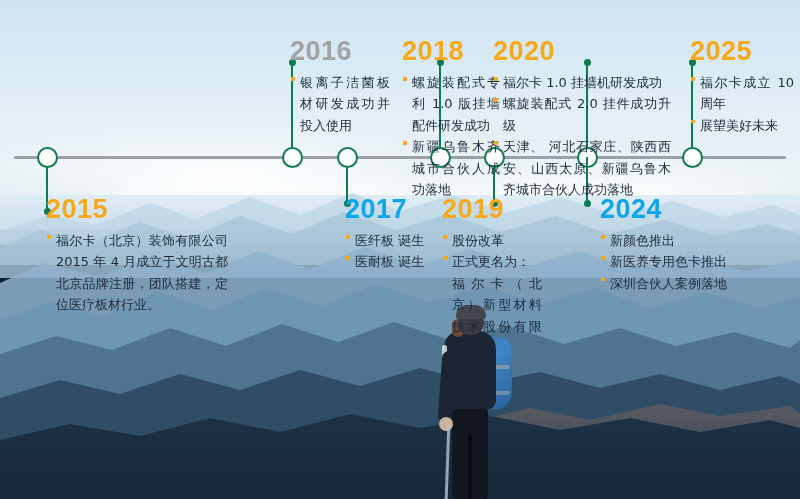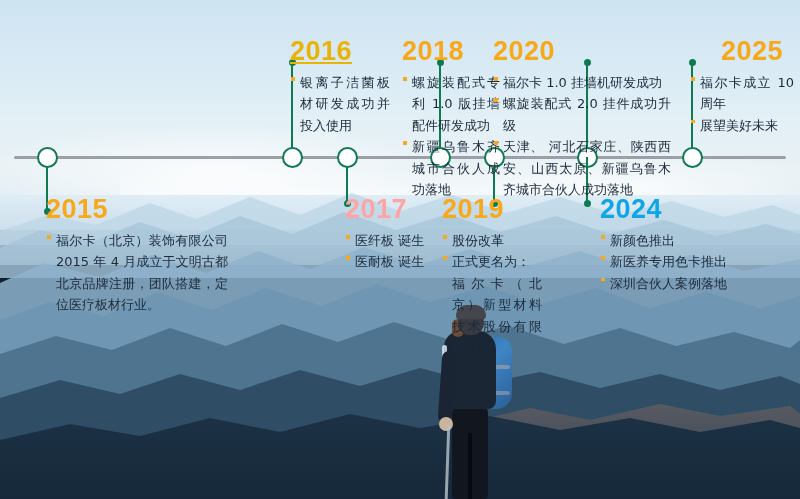--- a/index.html
+++ b/index.html
@@ -210,27 +210,27 @@
       </div>
     </div>
   <div id="blocks-layer">
       <div class="block" style="left: 46px; top: 196px; width: 182px;">
         <div class="year" style="color: rgb(247, 168, 27);">2015</div>
         <div class="items">
           <div class="item"><span class="bullet" style="background: rgb(247, 168, 27);"></span><span>福尔卡（北京）装饰有限公司 2015 年 4 月成立于文明古都北京品牌注册，团队搭建，定位医疗板材行业。</span></div>
         </div>
       </div>
       <div class="block" style="left: 290px; top: 38px; width: 100px;">
-        <div class="year" style="color: #eab308; text-decoration: underline;">2016</div>
+        <div class="year" style="color: #a3a3a3;">2016</div>
         <div class="items">
           <div class="item"><span class="bullet" style="background: rgb(247, 168, 27);"></span><span>银离子洁菌板材研发成功并投入使用</span></div>
         </div>
       </div>
       <div class="block" style="left: 345px; top: 196px; width: 92px;">
-        <div class="year" style="color: #fca5a5;">2017</div>
+        <div class="year" style="color: #0ea5e9;">2017</div>
         <div class="items">
           <div class="item"><span class="bullet" style="background: rgb(247, 168, 27);"></span><span>医纤板 诞生</span></div>
           <div class="item"><span class="bullet" style="background: rgb(247, 168, 27);"></span><span>医耐板 诞生</span></div>
         </div>
       </div>
       <div class="block" style="left: 402px; top: 38px; width: 98px;">
         <div class="year" style="color: rgb(247, 168, 27);">2018</div>
         <div class="items">
           <div class="item"><span class="bullet" style="background: rgb(247, 168, 27);"></span><span>螺旋装配式专利 1.0 版挂墙配件研发成功</span></div>
           <div class="item"><span class="bullet" style="background: rgb(247, 168, 27);"></span><span>新疆乌鲁木齐城市合伙人成功落地</span></div>
@@ -254,21 +254,21 @@
       </div>
       <div class="block" style="left: 600px; top: 196px; width: 130px;">
         <div class="year" style="color: #0ea5e9;">2024</div>
         <div class="items">
           <div class="item"><span class="bullet" style="background: rgb(247, 168, 27);"></span><span>新颜色推出</span></div>
           <div class="item"><span class="bullet" style="background: rgb(247, 168, 27);"></span><span>新医养专用色卡推出</span></div>
           <div class="item"><span class="bullet" style="background: rgb(247, 168, 27);"></span><span>深圳合伙人案例落地</span></div>
         </div>
       </div>
       <div class="block" style="left: 690px; top: 38px; width: 104px;">
-        <div class="year" style="color: rgb(247, 168, 27); margin-left: 31px;">2025</div>
+        <div class="year" style="color: rgb(247, 168, 27);">2025</div>
         <div class="items">
           <div class="item"><span class="bullet" style="background: rgb(247, 168, 27);"></span><span>福尔卡成立 10 周年</span></div>
           <div class="item"><span class="bullet" style="background: rgb(247, 168, 27);"></span><span>展望美好未来</span></div>
         </div>
       </div>
     </div>
 
 </div>
 
 </body></html>

